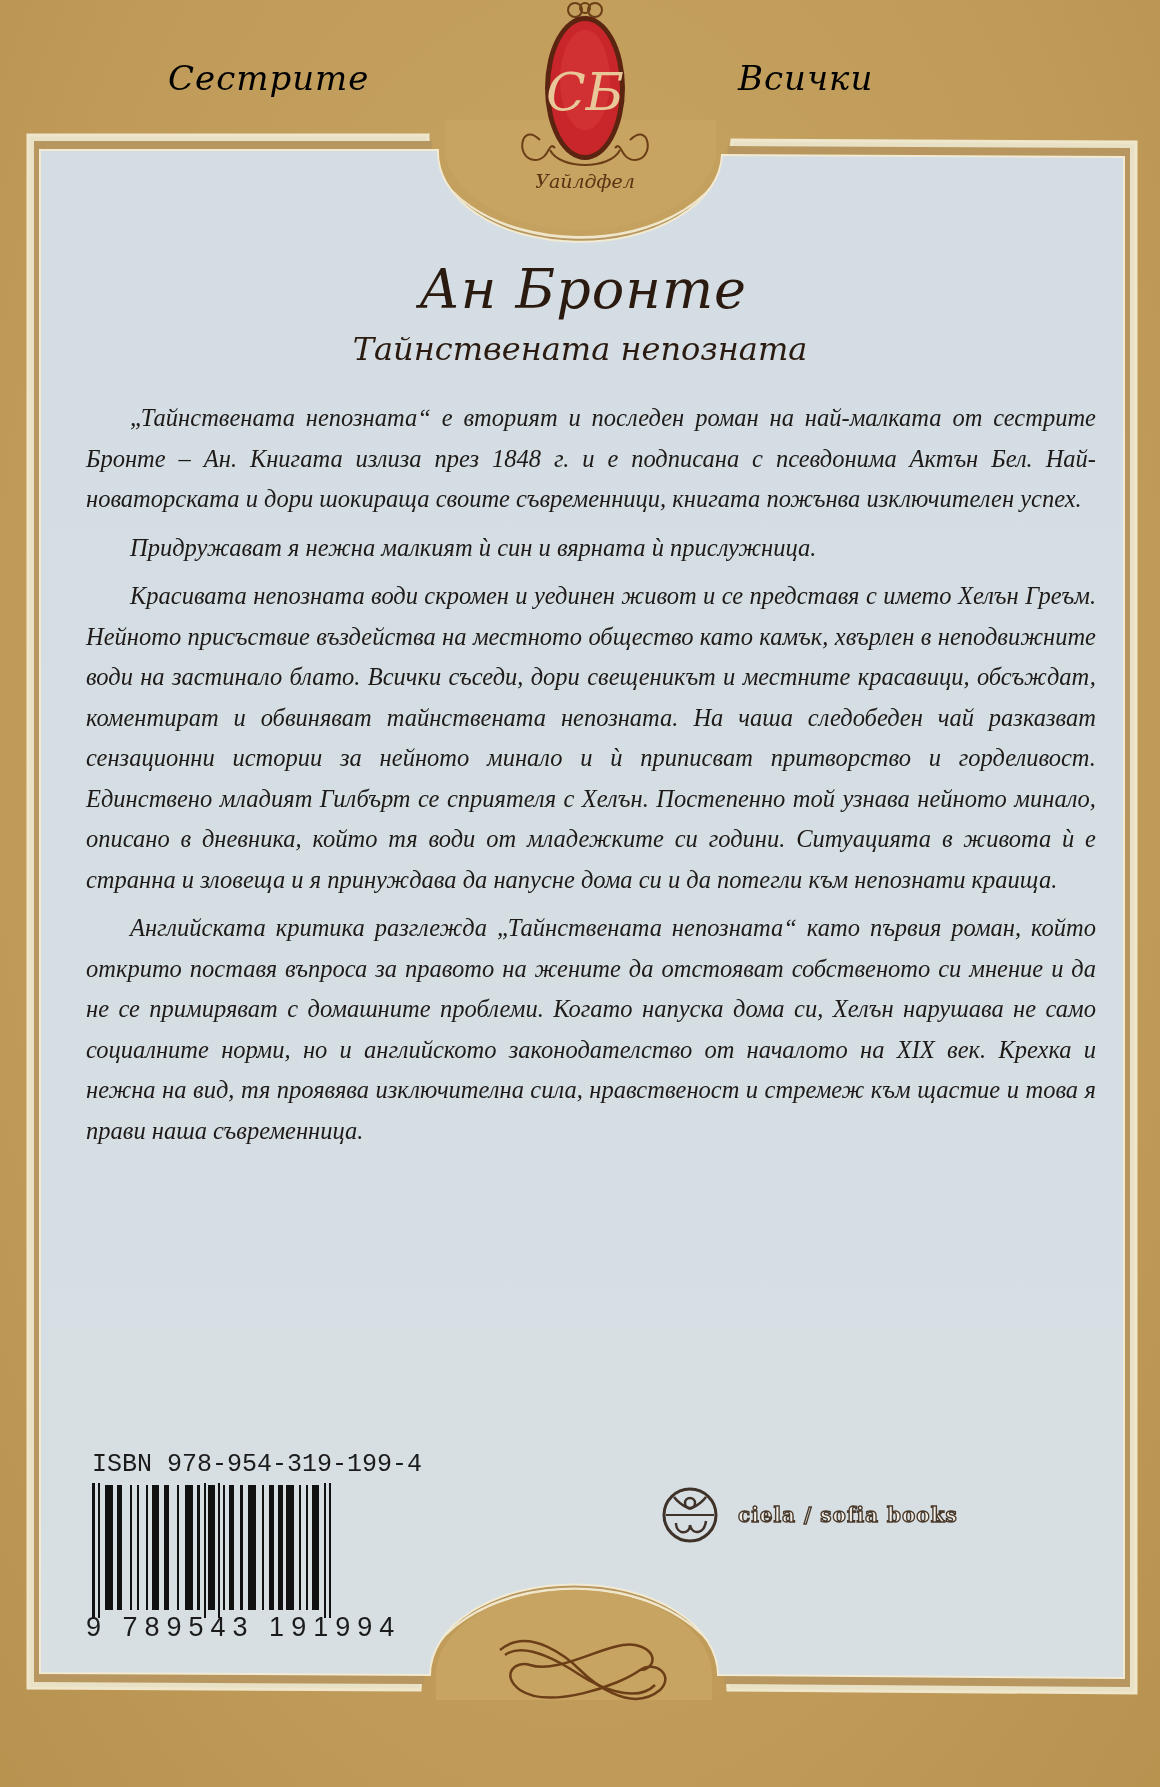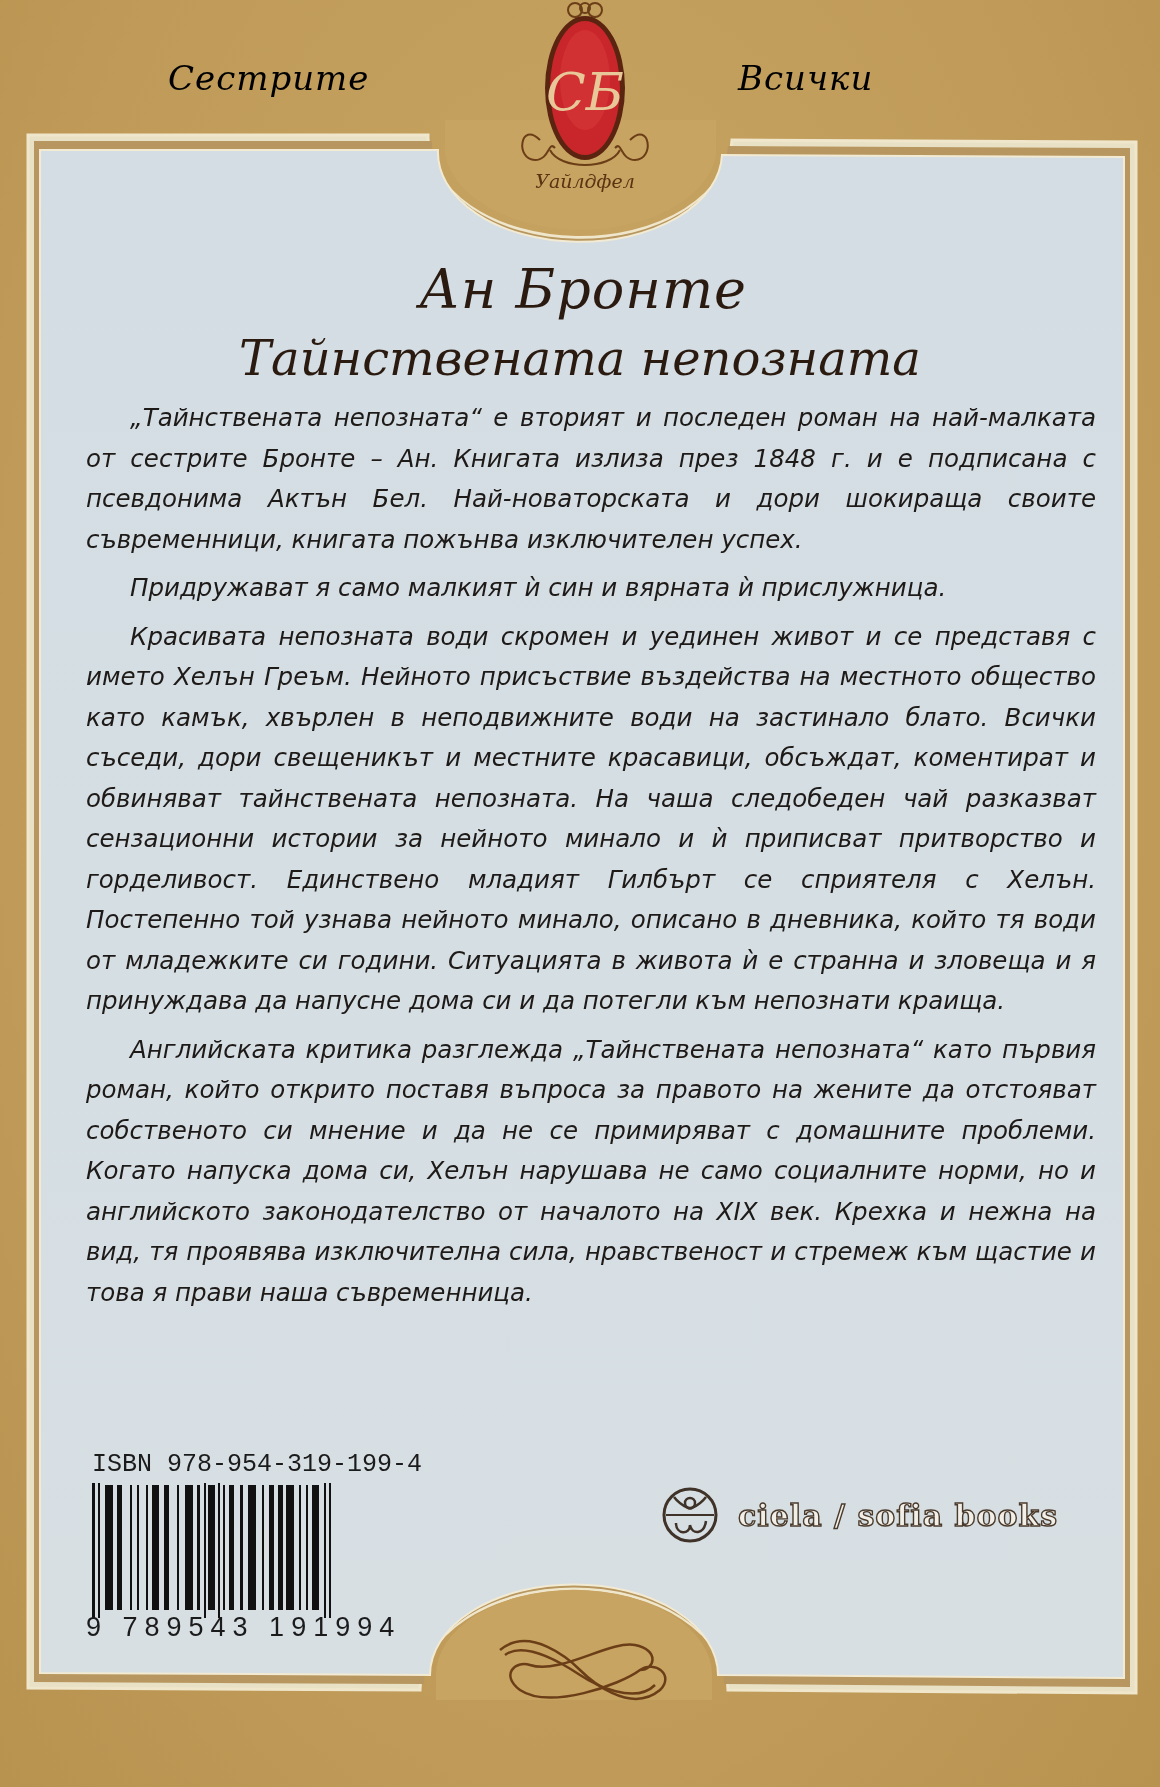--- a/index.html
+++ b/index.html
@@ -23,43 +23,43 @@
     .collection-label {
       position: absolute; left: 520px; top: 170px; width: 130px; text-align: center;
       font-size: 19px; color: #5a3312;
     }
     .author {
       position: absolute; left: 3px; width: 1160px; top: 258px; text-align: center;
       font-size: 54px; color: #2b1a10; letter-spacing: 1px;
     }
     .book-title {
       position: absolute; left: 0; width: 1160px; top: 330px; text-align: center;
-      font-size: 48px; color: #2b1a10;
+      font-size: 32px; color: #2b1a10;
     }
     .body-text {
       position: absolute; left: 86px; width: 1010px; top: 398px;
       font-family: "DejaVu Sans", sans-serif; font-style: italic; font-size: 24.5px;
       line-height: 40.5px; color: #1e1a18; text-align: justify;
     }
-    .body-text p { margin: 0 0 8px 0; text-indent: 44px; }
+    .body-text p { margin: 0 0 8px 0; text-indent: 44px; font-family: Liberation Serif, serif; }
     .isbn-label {
       position: absolute; left: 92px; top: 1450px; font-size: 25px; color: #1b1b1b;
       font-family: Liberation Mono, monospace;
     }
     .barcode { position: absolute; left: 92px; top: 1483px; width: 240px; height: 135px; }
     .barcode-digits {
       position: absolute; left: 74px; top: 1612px; font-size: 27px; color: #1b1b1b;
       font-family: "Liberation Sans", sans-serif; letter-spacing: 7px; margin-left: 12px;
     }
     .publisher {
       position: absolute; left: 660px; top: 1480px; width: 440px; height: 70px;
       display: flex; align-items: center; gap: 18px;
     }
     .publisher-name {
-      font-family: "DejaVu Serif", serif; font-size: 30px; font-weight: bold;
+      font-family: "DejaVu Serif", serif; font-size: 20px; font-weight: bold;
       color: #f2efe8; letter-spacing: 1px;
       -webkit-text-stroke: 1.4px #4a3a2c; text-transform: lowercase;
     }
     .price {
       position: absolute; left: 72px; top: 1801px; font-size: 27px; font-weight: bold;
       font-style: italic; color: #efe3c6; font-family: "Liberation Sans", sans-serif;
     }
     .flourish { position: absolute; left: 470px; top: 1630px; width: 220px; height: 80px; }
   </style>
 </head>
@@ -100,21 +100,21 @@
   <ellipse cx="65" cy="80" rx="25" ry="50" fill="#d8383a" opacity="0.6"></ellipse>
   <text x="65" y="110" text-anchor="middle" font-family="DejaVu Serif, serif" font-style="italic" font-size="52" fill="#e8c898">СБ</text>
 </svg>
 <div class="collection-label script">Уайлдфел</div>
 
 <div class="author script">Ан Бронте</div>
 <div class="book-title script">Тайнствената непозната</div>
 
 <div class="body-text">
   <p>„Тайнствената непозната“ е вторият и последен роман на най-малката от сестрите Бронте – Ан. Книгата излиза през 1848 г. и е подписана с псевдонима Актън Бел. Най-новаторската и дори шокираща своите съвременници, книгата пожънва изключителен успех.</p>
-  <p>Придружават я само малкият ѝ син и вярната ѝ прислужница.</p>
+  <p>Придружават я нежна малкият ѝ син и вярната ѝ прислужница.</p>
   <p>Красивата непозната води скромен и уединен живот и се представя с името Хелън Греъм. Нейното присъствие въздейства на местното общество като камък, хвърлен в неподвижните води на застинало блато. Всички съседи, дори свещеникът и местните красавици, обсъждат, коментират и обвиняват тайнствената непозната. На чаша следобеден чай разказват сензационни истории за нейното минало и ѝ приписват притворство и горделивост. Единствено младият Гилбърт се сприятеля с Хелън. Постепенно той узнава нейното минало, описано в дневника, който тя води от младежките си години. Ситуацията в живота ѝ е странна и зловеща и я принуждава да напусне дома си и да потегли към непознати краища.</p>
   <p>Английската критика разглежда „Тайнствената непозната“ като първия роман, който открито поставя въпроса за правото на жените да отстояват собственото си мнение и да не се примиряват с домашните проблеми. Когато напуска дома си, Хелън нарушава не само социалните норми, но и английското законодателство от началото на XIX век. Крехка и нежна на вид, тя проявява изключителна сила, нравственост и стремеж към щастие и това я прави наша съвременница.</p>
 </div>
 
 <div class="isbn-label">ISBN 978-954-319-199-4</div>
 <svg class="barcode" viewBox="0 0 240 135">
   <g fill="#111">
     <rect x="0" y="0" width="3" height="135"></rect>
       <rect x="6" y="0" width="2" height="135"></rect>
     <rect x="13" y="2" width="8" height="125"></rect>

